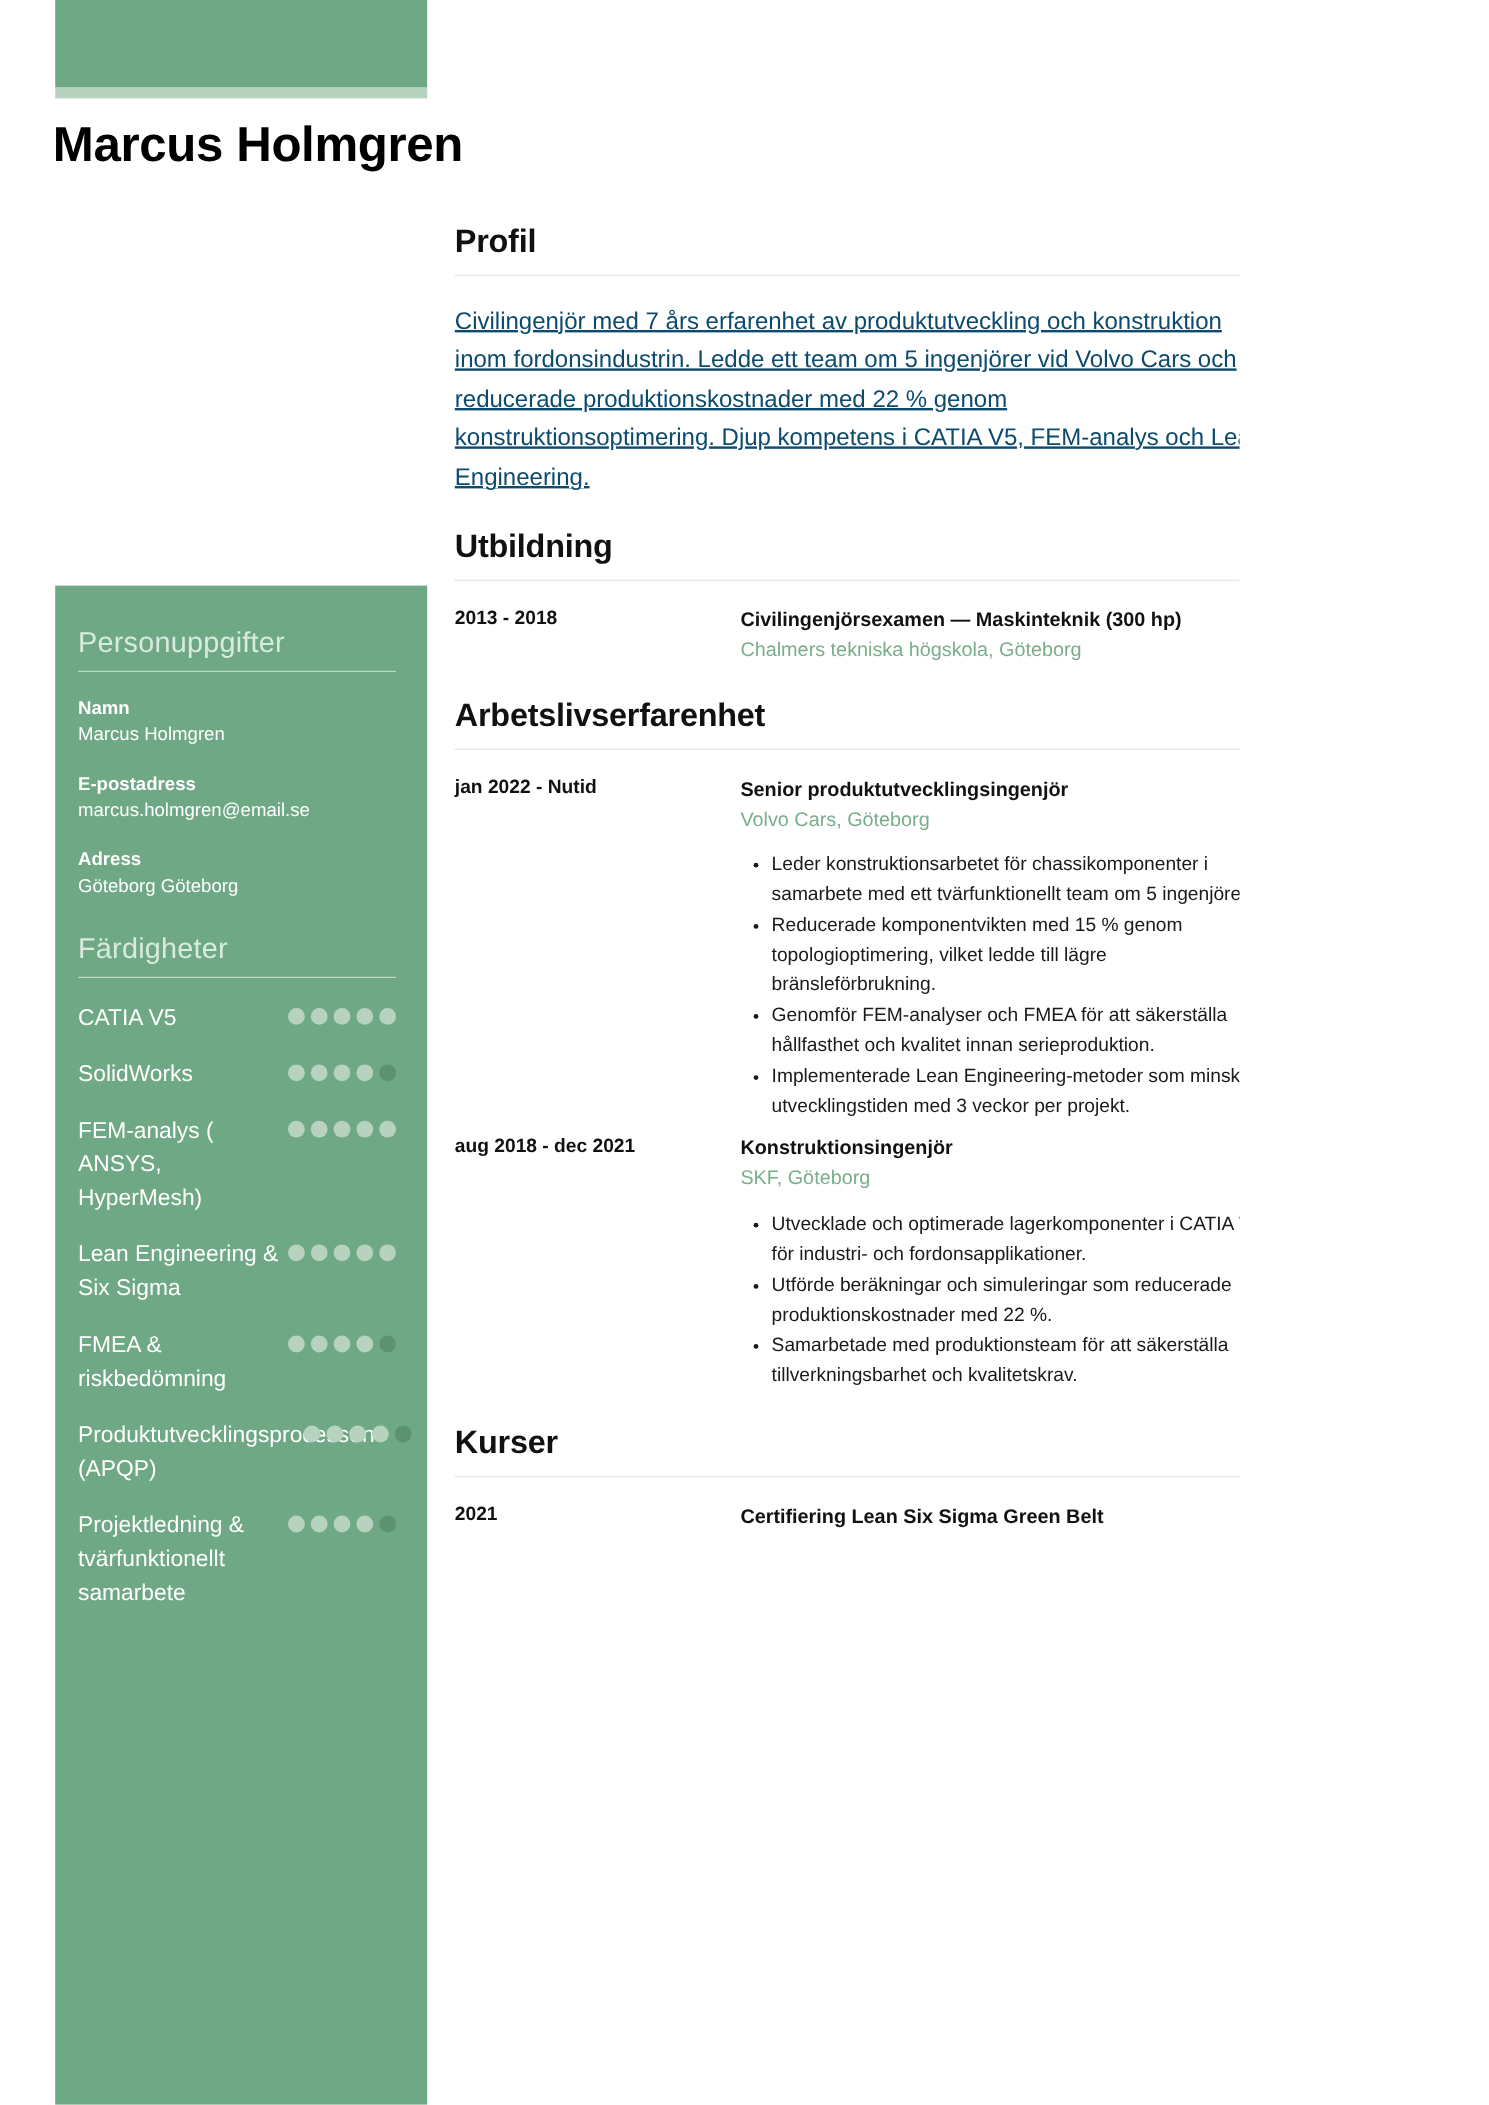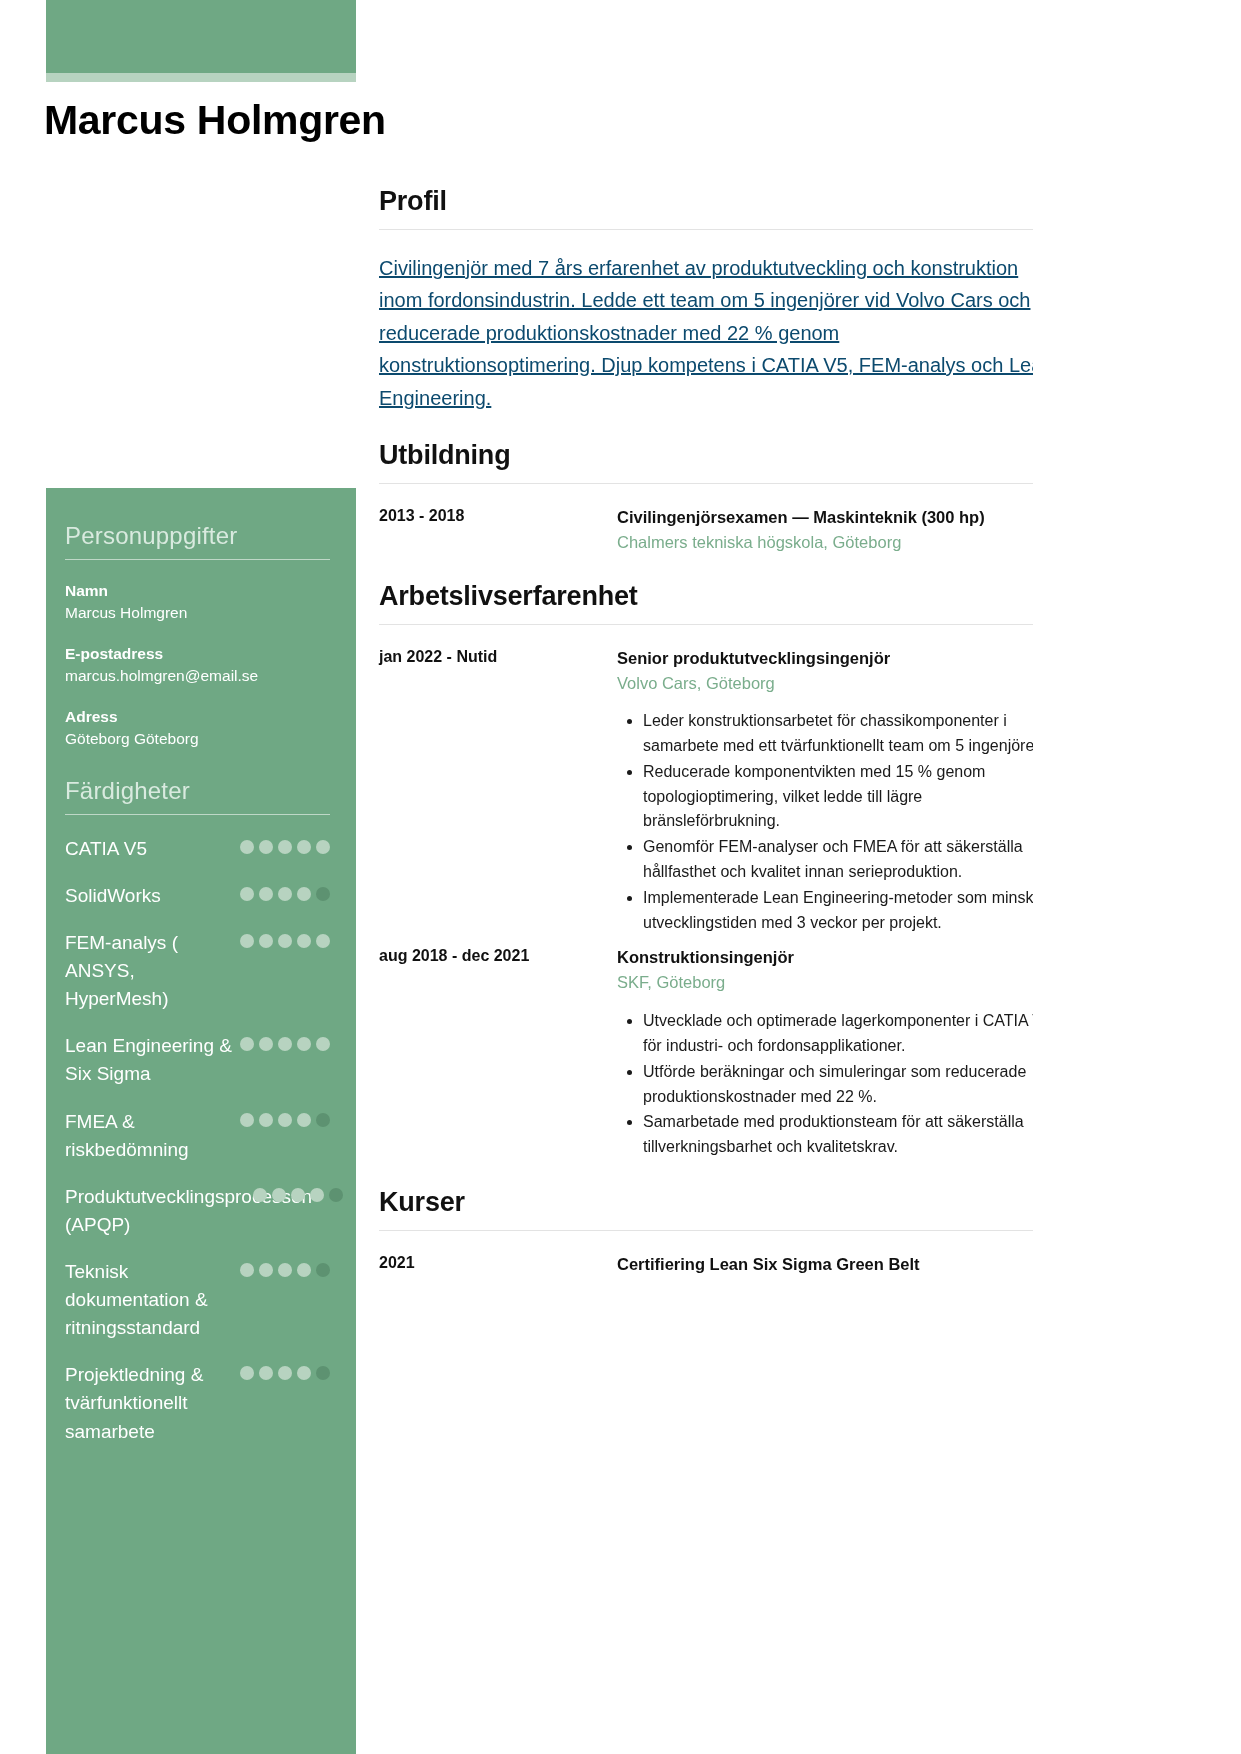--- a/index.html
+++ b/index.html
@@ -247,30 +247,20 @@
           <div class="dots">
             <span class="dot"></span>
             <span class="dot"></span>
             <span class="dot"></span>
             <span class="dot"></span>
             <span class="dot off"></span>
           </div>
         </div>
         <div class="skill-row">
           <div class="skill-name">Produktutvecklingsprocessen (APQP)</div>
-          <div class="dots">
-            <span class="dot"></span>
-            <span class="dot"></span>
-            <span class="dot"></span>
-            <span class="dot"></span>
-            <span class="dot off"></span>
-          </div>
-        </div>
-        <div class="skill-row">
-          <div class="skill-name">Teknisk dokumentation &amp; ritningsstandard</div>
           <div class="dots">
             <span class="dot"></span>
             <span class="dot"></span>
             <span class="dot"></span>
             <span class="dot"></span>
             <span class="dot off"></span>
           </div>
         </div>
         <div class="skill-row">
           <div class="skill-name">Projektledning &amp; tvärfunktionellt samarbete</div>

